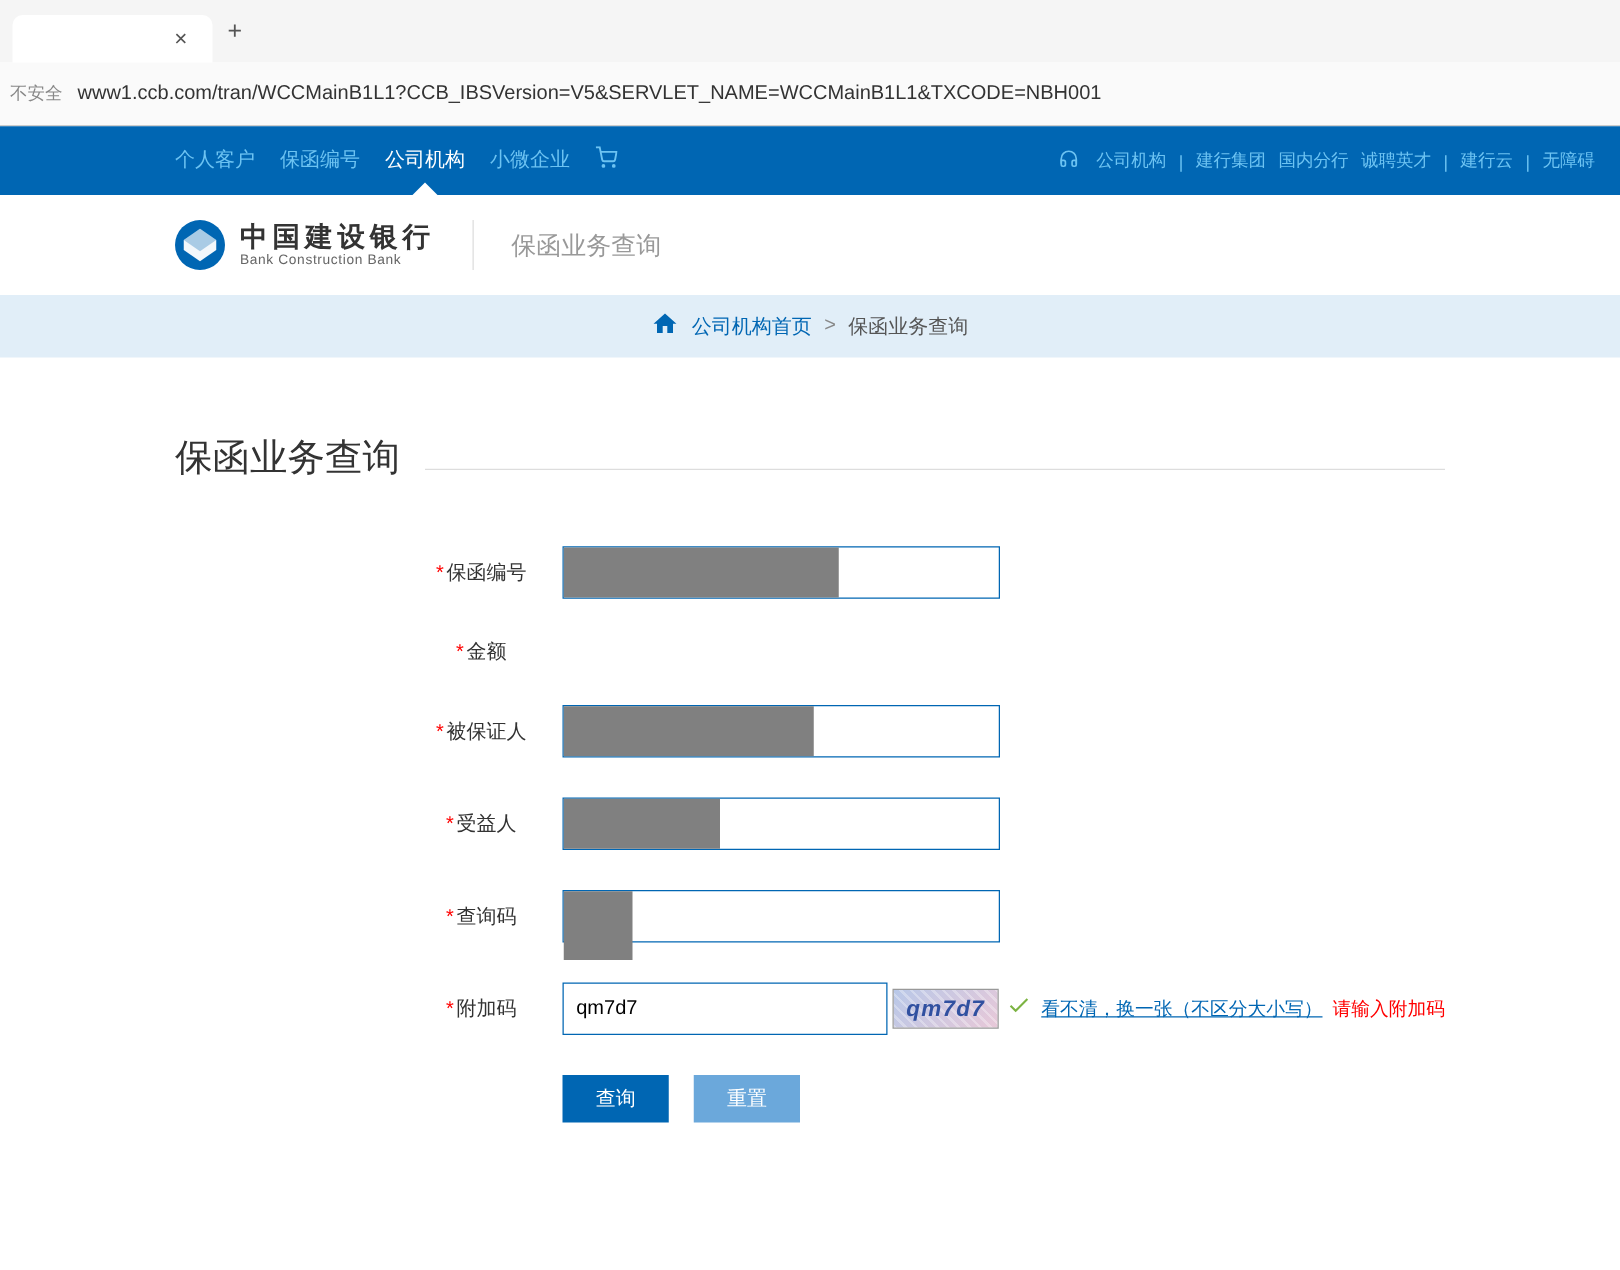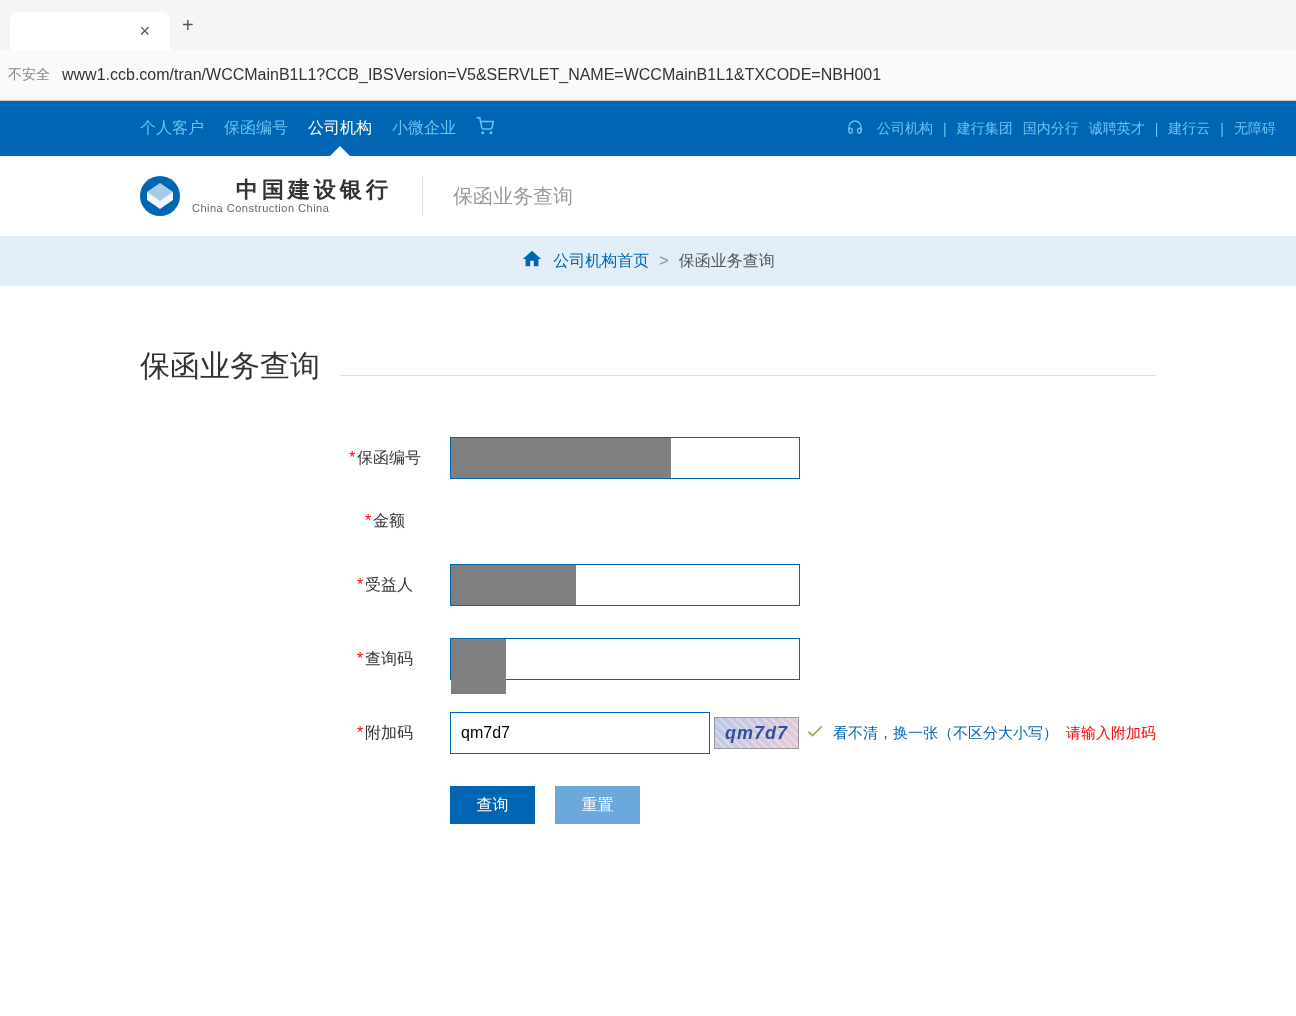--- a/index.html
+++ b/index.html
@@ -25,21 +25,21 @@
     .nav-right { margin-left: auto; display: flex; align-items: center; gap: 10px; font-size: 14px; }
     .nav-right a { color: #6cc3f2; text-decoration: none; }
     .nav-right .sep { color: #6cc3f2; }
     .headset-icon { color: #6cc3f2; margin-right: 4px; }
     
     
     .logo-bar { height: 80px; display: flex; align-items: center; padding-left: 140px; }
     .logo-wrap { display: flex; align-items: center; gap: 12px; }
     .logo-mark { width: 40px; height: 40px; }
     .logo-text { display: flex; flex-direction: column; line-height: 1.1; }
-    .logo-cn { font-size: 22px; font-weight: bold; letter-spacing: 4px; color: #333; margin-left: 44px; }
+    .logo-cn { font-size: 22px; font-weight: bold; letter-spacing: 4px; color: #333; }
     .logo-en { font-size: 11px; color: #666; letter-spacing: 0.5px; }
     .logo-div { margin: 0 30px; width: 1px; height: 40px; background: #ddd; }
     .page-name { font-size: 20px; color: #999; }
     
     
     .breadcrumb-bar { height: 50px; background: #e1eef8; display: flex; align-items: center; justify-content: center; gap: 10px; font-size: 16px; }
     .home-icon { color: #0066b3; }
     .breadcrumb-bar a { color: #0066b3; text-decoration: none; }
     .breadcrumb-bar .bc-cur { color: #555; }
     .breadcrumb-bar .bc-sep { color: #888; }
@@ -53,21 +53,21 @@
     .form-row { display: flex; align-items: center; margin-bottom: 32px; }
     .form-label { width: 130px; text-align: center; font-size: 16px; color: #333; }
     .req { color: #f00; margin-right: 2px; }
     .form-input-wrap { position: relative; }
     .form-input { width: 350px; height: 42px; border: 1px solid #0066b3; padding: 0 10px; font-size: 16px; outline: none; }
     .redact { position: absolute; top: 1px; left: 1px; height: 40px; background: #808080; }
     .captcha-input { width: 260px; height: 42px; border: 1px solid #0066b3; padding: 0 10px; font-size: 16px; outline: none; }
     .captcha-img { width: 85px; height: 32px; background: linear-gradient(135deg, #b8c8e8, #e8c8d8); display: flex; align-items: center; justify-content: center; font-style: italic; font-weight: bold; color: #3050a0; font-size: 18px; letter-spacing: 1px; margin-left: 4px; border: 1px solid #999; position: relative; overflow: hidden; }
     .captcha-img::before { content:''; position:absolute; inset:0; background: repeating-linear-gradient(45deg, rgba(255,255,255,0.3) 0 2px, transparent 2px 6px); }
     .check-icon { color: #7cb342; margin-left: 6px; font-size: 20px; }
-    .captcha-refresh { color: #0066b3; font-size: 15px; margin-left: 8px; }
+    .captcha-refresh { color: #0066b3; text-decoration: underline; font-size: 15px; margin-left: 8px; }
     .captcha-hint { color: #f00; font-size: 15px; margin-left: 8px; }
     
     .form-buttons { display: flex; gap: 20px; }
     .btn { width: 85px; height: 38px; border: none; font-size: 16px; color: #fff; cursor: pointer; }
     .btn-primary { background: #0066b3; }
     .btn-secondary { background: #6ba8db; }
   </style>
 </head>
 <body>
 
@@ -119,21 +119,21 @@
 
 <div class="logo-bar">
   <div class="logo-wrap">
     <svg class="logo-mark" viewBox="0 0 40 40">
       <circle cx="20" cy="20" r="20" fill="#0066b3"></circle>
       <path d="M20 7 L33 16 L33 24 L20 33 L7 24 L7 16 Z" fill="#fff" opacity="0.95"></path>
       <path d="M20 7 L33 16 L20 25 L7 16 Z" fill="#0066b3" opacity="0.3"></path>
     </svg>
     <div class="logo-text">
       <span class="logo-cn">中国建设银行</span>
-      <span class="logo-en">China Construction China</span>
+      <span class="logo-en">Bank Construction Bank</span>
     </div>
   </div>
   <div class="logo-div"></div>
   <div class="page-name">保函业务查询</div>
 </div>
 
 <div class="breadcrumb-bar">
   <span class="home-icon">
     <svg width="22" height="22" viewBox="0 0 24 24" fill="currentColor">
         <path d="M10 20v-6h4v6h5v-8h3L12 3 2 12h3v8z"></path>
@@ -157,20 +157,27 @@
       <div class="form-input-wrap">
         <input class="form-input" value="" style="">
         <div class="redact" style="width:220px"></div>
       </div>
     </div>
 
     <div class="form-row">
       <div class="form-label"><span class="req">*</span><span>金额</span></div>
     </div>
 
+    <div class="form-row">
+      <div class="form-label"><span class="req">*</span><span>被保证人</span></div>
+      <div class="form-input-wrap">
+        <input class="form-input" value="" style="">
+        <div class="redact" style="width:200px"></div>
+      </div>
+    </div>
 
     <div class="form-row">
       <div class="form-label"><span class="req">*</span><span>受益人</span></div>
       <div class="form-input-wrap">
         <input class="form-input" value="" style="">
         <div class="redact" style="width:125px"></div>
       </div>
     </div>
 
     <div class="form-row">

